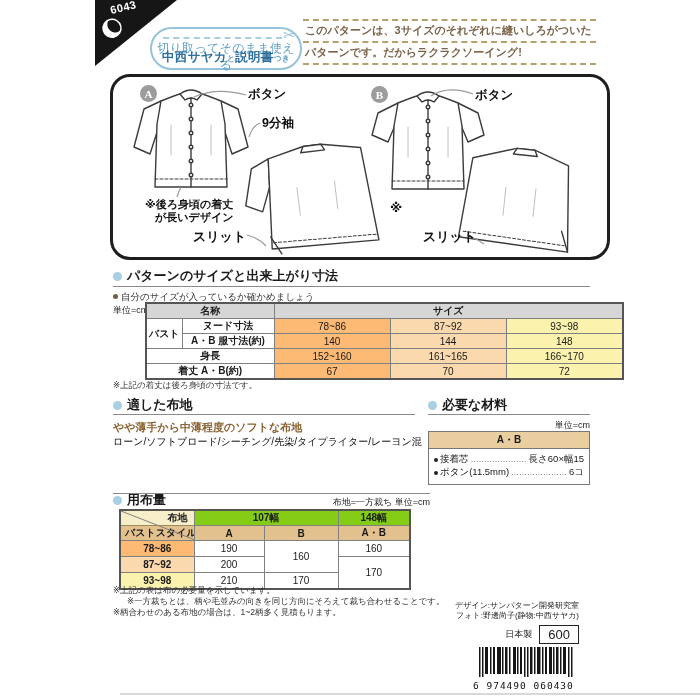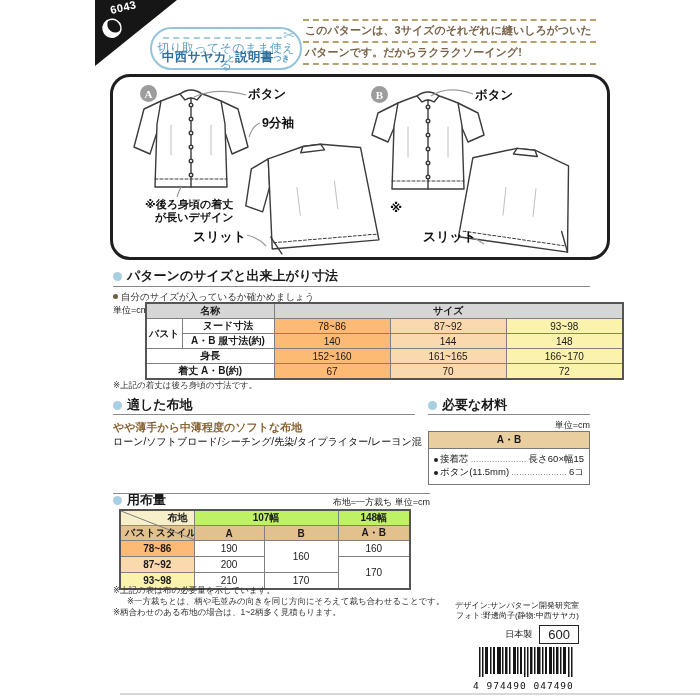--- a/index.html
+++ b/index.html
@@ -47,21 +47,21 @@
 
   
   table.grid{border-collapse:collapse;font-size:10px;text-align:center;table-layout:fixed;}
   table.grid td{border:1px solid #808080;padding:0;height:14px;overflow:hidden;white-space:nowrap;}
   table.grid{border:2px solid #555;}
   td.hd{background:#d6d6d6;font-weight:bold;height:16px;}
   td.lab{font-weight:bold;background:#fff;}
   td.pink{background:#fdba74;}
   td.peach{background:#fbd9ae;}
   td.yel{background:#fbf2ae;}
-  td.ly{background:#bef264;font-weight:bold;}
+  td.ly{background:#84cc16;font-weight:bold;}
   td.tan{background:#e3c18f;font-weight:bold;}
 
   #size-table{position:absolute;left:113px;top:302px;width:477px;margin-left:32px;}
   .note{position:absolute;font-size:8.5px;color:#333;white-space:nowrap;}
 
   
   .fab1{position:absolute;font-size:11px;font-weight:bold;color:#8a6434;white-space:nowrap;}
   .fab2{position:absolute;font-size:10px;color:#111;white-space:nowrap;}
 
   
@@ -370,17 +370,17 @@
         <rect x="72" y="0" width="2" height="27"></rect>
           <rect x="76" y="0" width="3" height="27"></rect>
         <rect x="80" y="0" width="1.5" height="27"></rect>
           <rect x="83" y="0" width="2.5" height="27"></rect>
         <rect x="87" y="0" width="1.5" height="27"></rect>
           <rect x="90" y="0" width="3" height="27"></rect>
         <rect x="95" y="0" width="1.5" height="30"></rect>
           <rect x="98" y="0" width="1.5" height="30"></rect>
       </g>
     </svg>
-    <div class="nums">4 974490 047490</div>
+    <div class="nums">6 974490 060430</div>
   </div>
 
   <div class="bottom-edge"></div>
 </div>
 
 </body></html>

